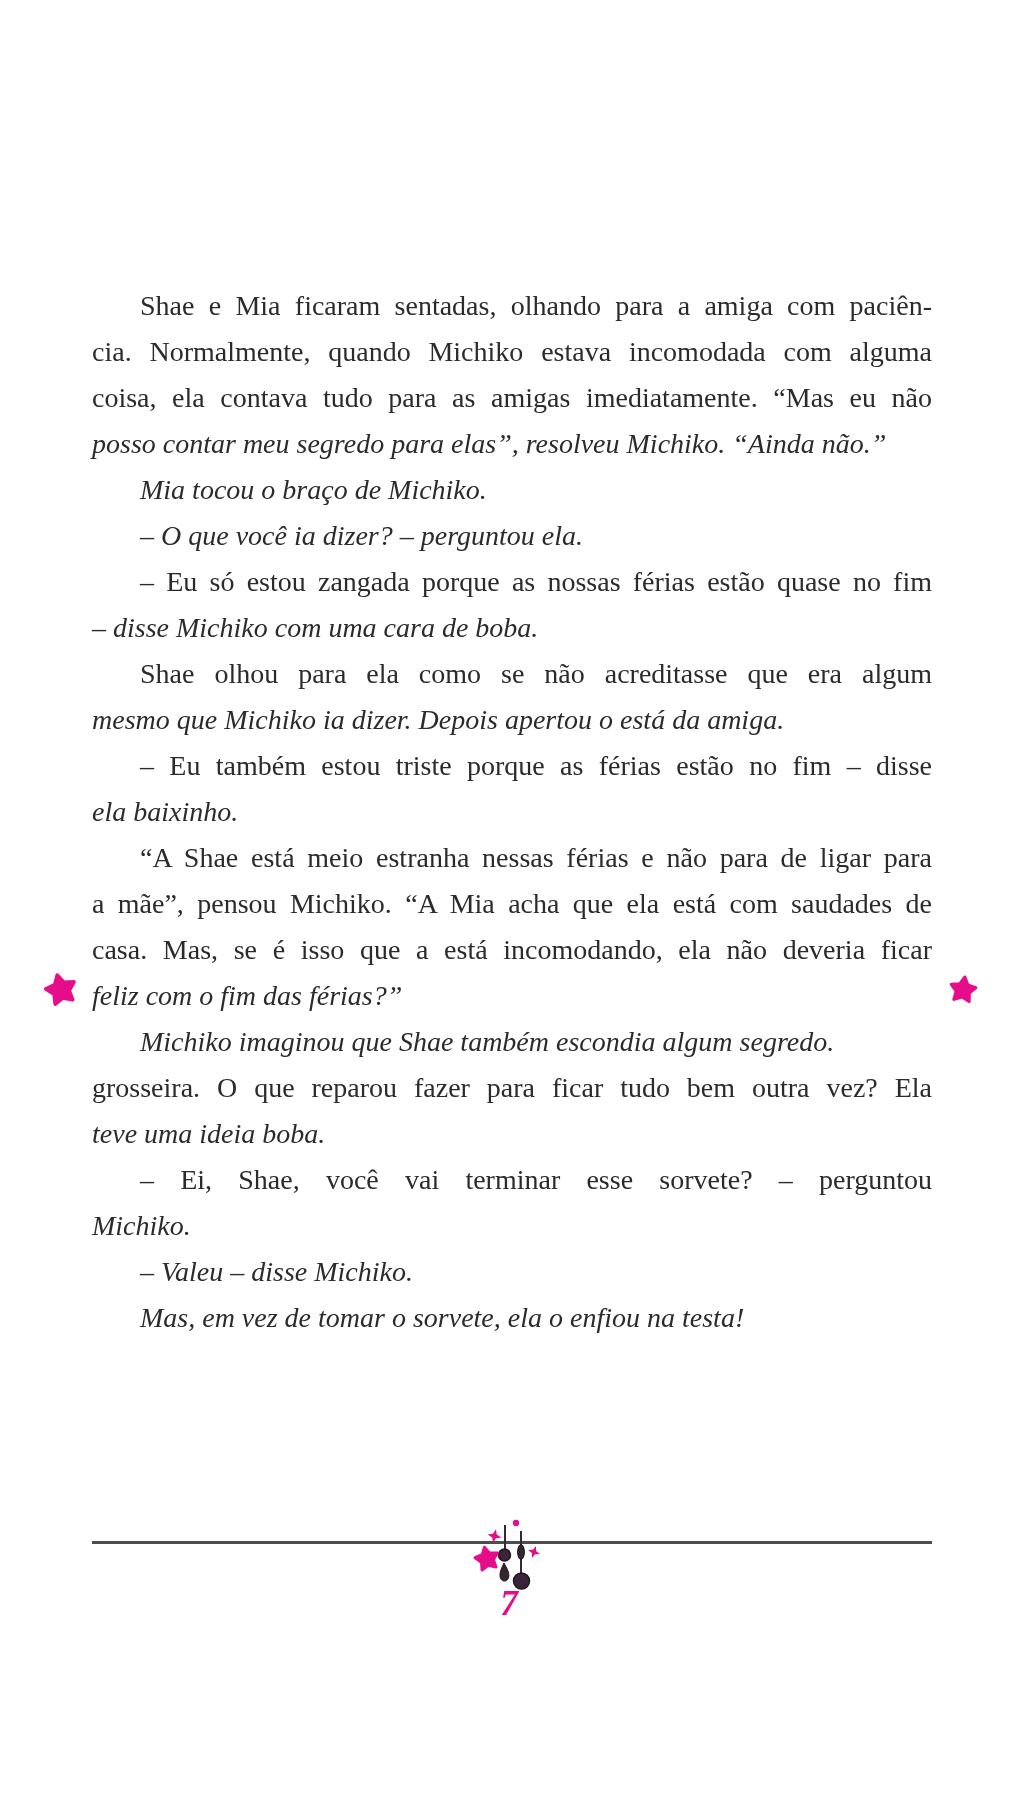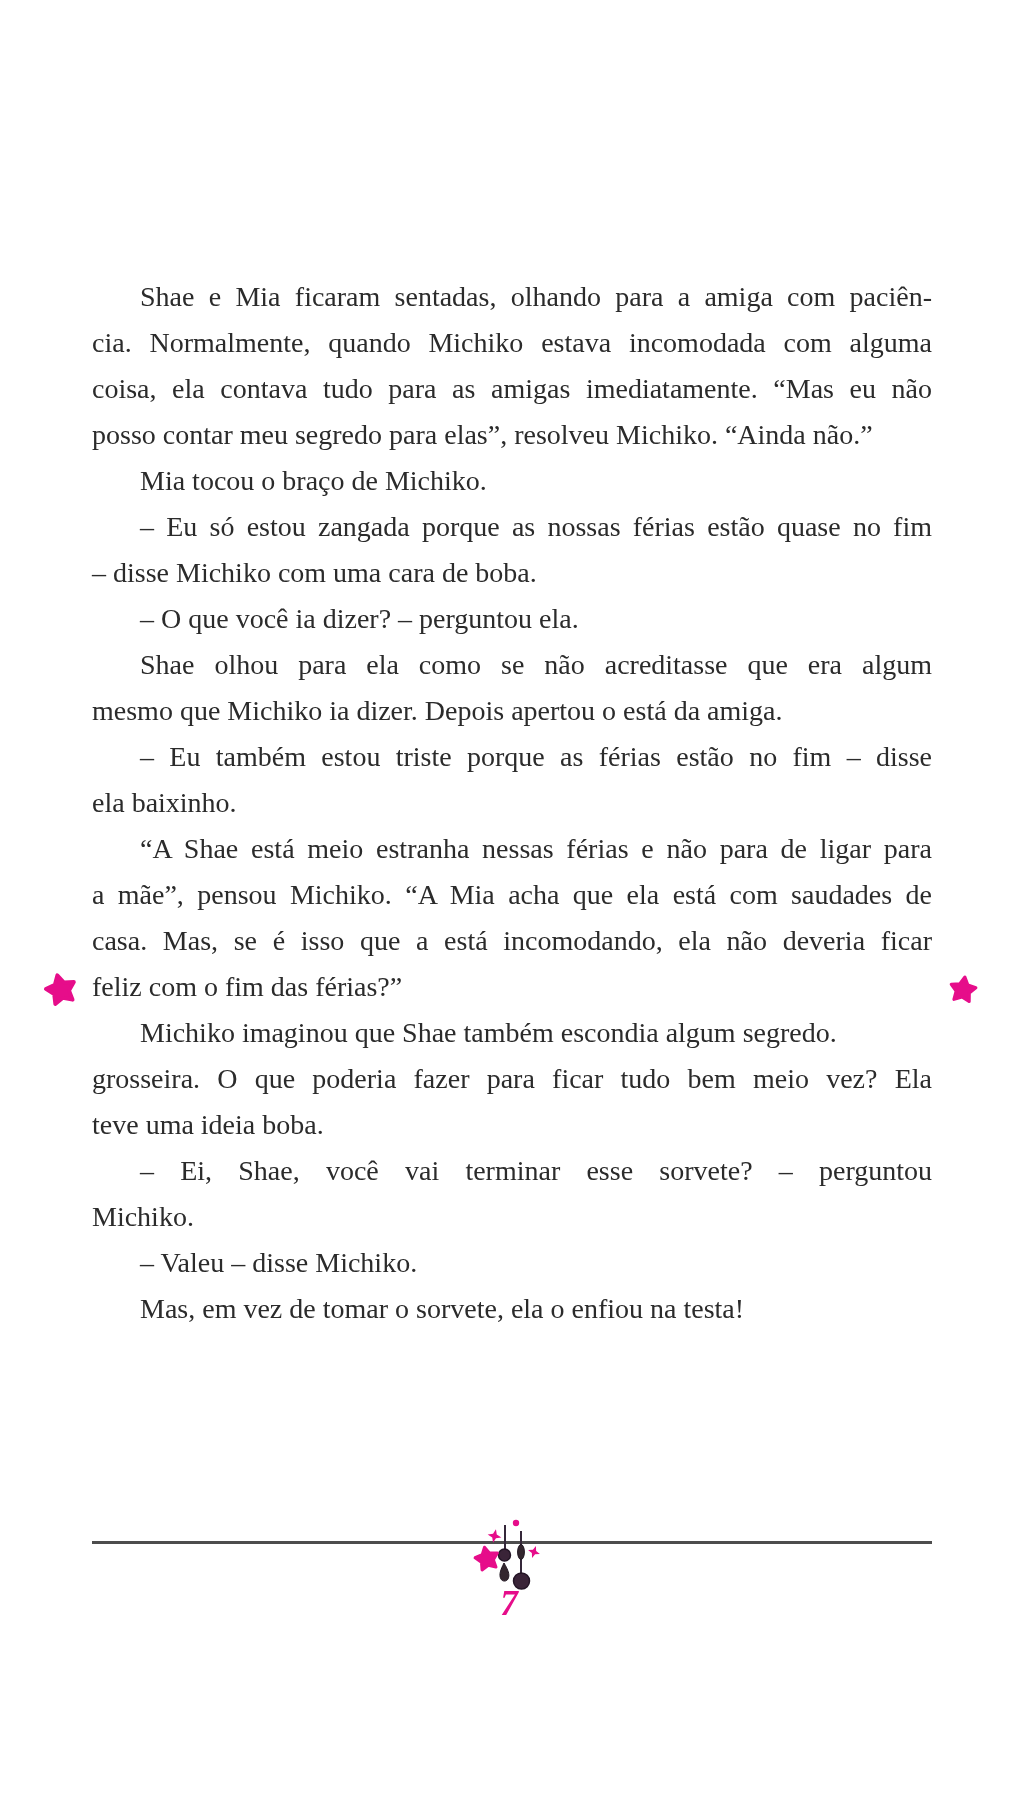--- a/index.html
+++ b/index.html
@@ -14,34 +14,35 @@
     width: 1024px; height: 1820px;
     background: var(--bg);
     position: relative;
     overflow: hidden;
     font-family: "Liberation Serif", serif;
   }
   .page { position: absolute; inset: 0; }
 
   .text-block {
     position: absolute;
-    left: 92px; top: 274px; width: 840px;
+    left: 92px; top: 283px; width: 840px;
     color: var(--ink);
     font-size: 28px;
     line-height: 46px;
   }
   .para { margin: 0; padding: 0; }
   .line {
     display: block;
     text-align: justify;
     text-align-last: justify;
   }
   .line.last {
     text-align: right;
     text-align-last: left;
+    font-style: italic;
   }
   .line.first { padding-left: 48px; }
 
   .star-left  { position: absolute; left: 43px;  top: 972px; }
   .star-right { position: absolute; left: 946px; top: 973px; }
 
   .footer-rule {
     position: absolute;
     left: 92px; top: 1541px;
     width: 840px; height: 3px;
@@ -81,45 +82,45 @@
       <p class="para">
         <span class="line first">Shae e Mia ficaram sentadas, olhando para a amiga com paciên-</span>
         <span class="line">cia. Normalmente, quando Michiko estava incomodada com alguma</span>
         <span class="line">coisa, ela contava tudo para as amigas imediatamente. “Mas eu não</span>
         <span class="line last">posso contar meu segredo para elas”, resolveu Michiko. “Ainda não.”</span>
       </p>
       <p class="para">
         <span class="line first last">Mia tocou o braço de Michiko.</span>
       </p>
       <p class="para">
+        <span class="line first last">– O que você ia dizer? – perguntou ela.</span>
+      </p>
+      <p class="para">
         <span class="line first">– Eu só estou zangada porque as nossas férias estão quase no fim</span>
         <span class="line last">– disse Michiko com uma cara de boba.</span>
-      </p>
-      <p class="para">
-        <span class="line first last">– O que você ia dizer? – perguntou ela.</span>
       </p>
       <p class="para">
         <span class="line first">Shae olhou para ela como se não acreditasse que era algum</span>
         <span class="line last">mesmo que Michiko ia dizer. Depois apertou o está da amiga.</span>
       </p>
       <p class="para">
         <span class="line first">– Eu também estou triste porque as férias estão no fim – disse</span>
         <span class="line last">ela baixinho.</span>
       </p>
       <p class="para">
         <span class="line first">“A Shae está meio estranha nessas férias e não para de ligar para</span>
         <span class="line">a mãe”, pensou Michiko. “A Mia acha que ela está com saudades de</span>
         <span class="line">casa. Mas, se é isso que a está incomodando, ela não deveria ficar</span>
         <span class="line last">feliz com o fim das férias?”</span>
       </p>
       <p class="para">
         <span class="line first last">Michiko imaginou que Shae também escondia algum segredo.</span>
       </p>
       <p class="para">
-        <span class="line">grosseira. O que poderia fazer para ficar tudo bem meio vez? Ela</span>
+        <span class="line">grosseira. O que reparou fazer para ficar tudo bem outra vez? Ela</span>
         <span class="line last">teve uma ideia boba.</span>
       </p>
       <p class="para">
         <span class="line first">– Ei, Shae, você vai terminar esse sorvete? – perguntou</span>
         <span class="line last">Michiko.</span>
       </p>
       <p class="para">
         <span class="line first last">– Valeu – disse Michiko.</span>
       </p>
       <p class="para">

